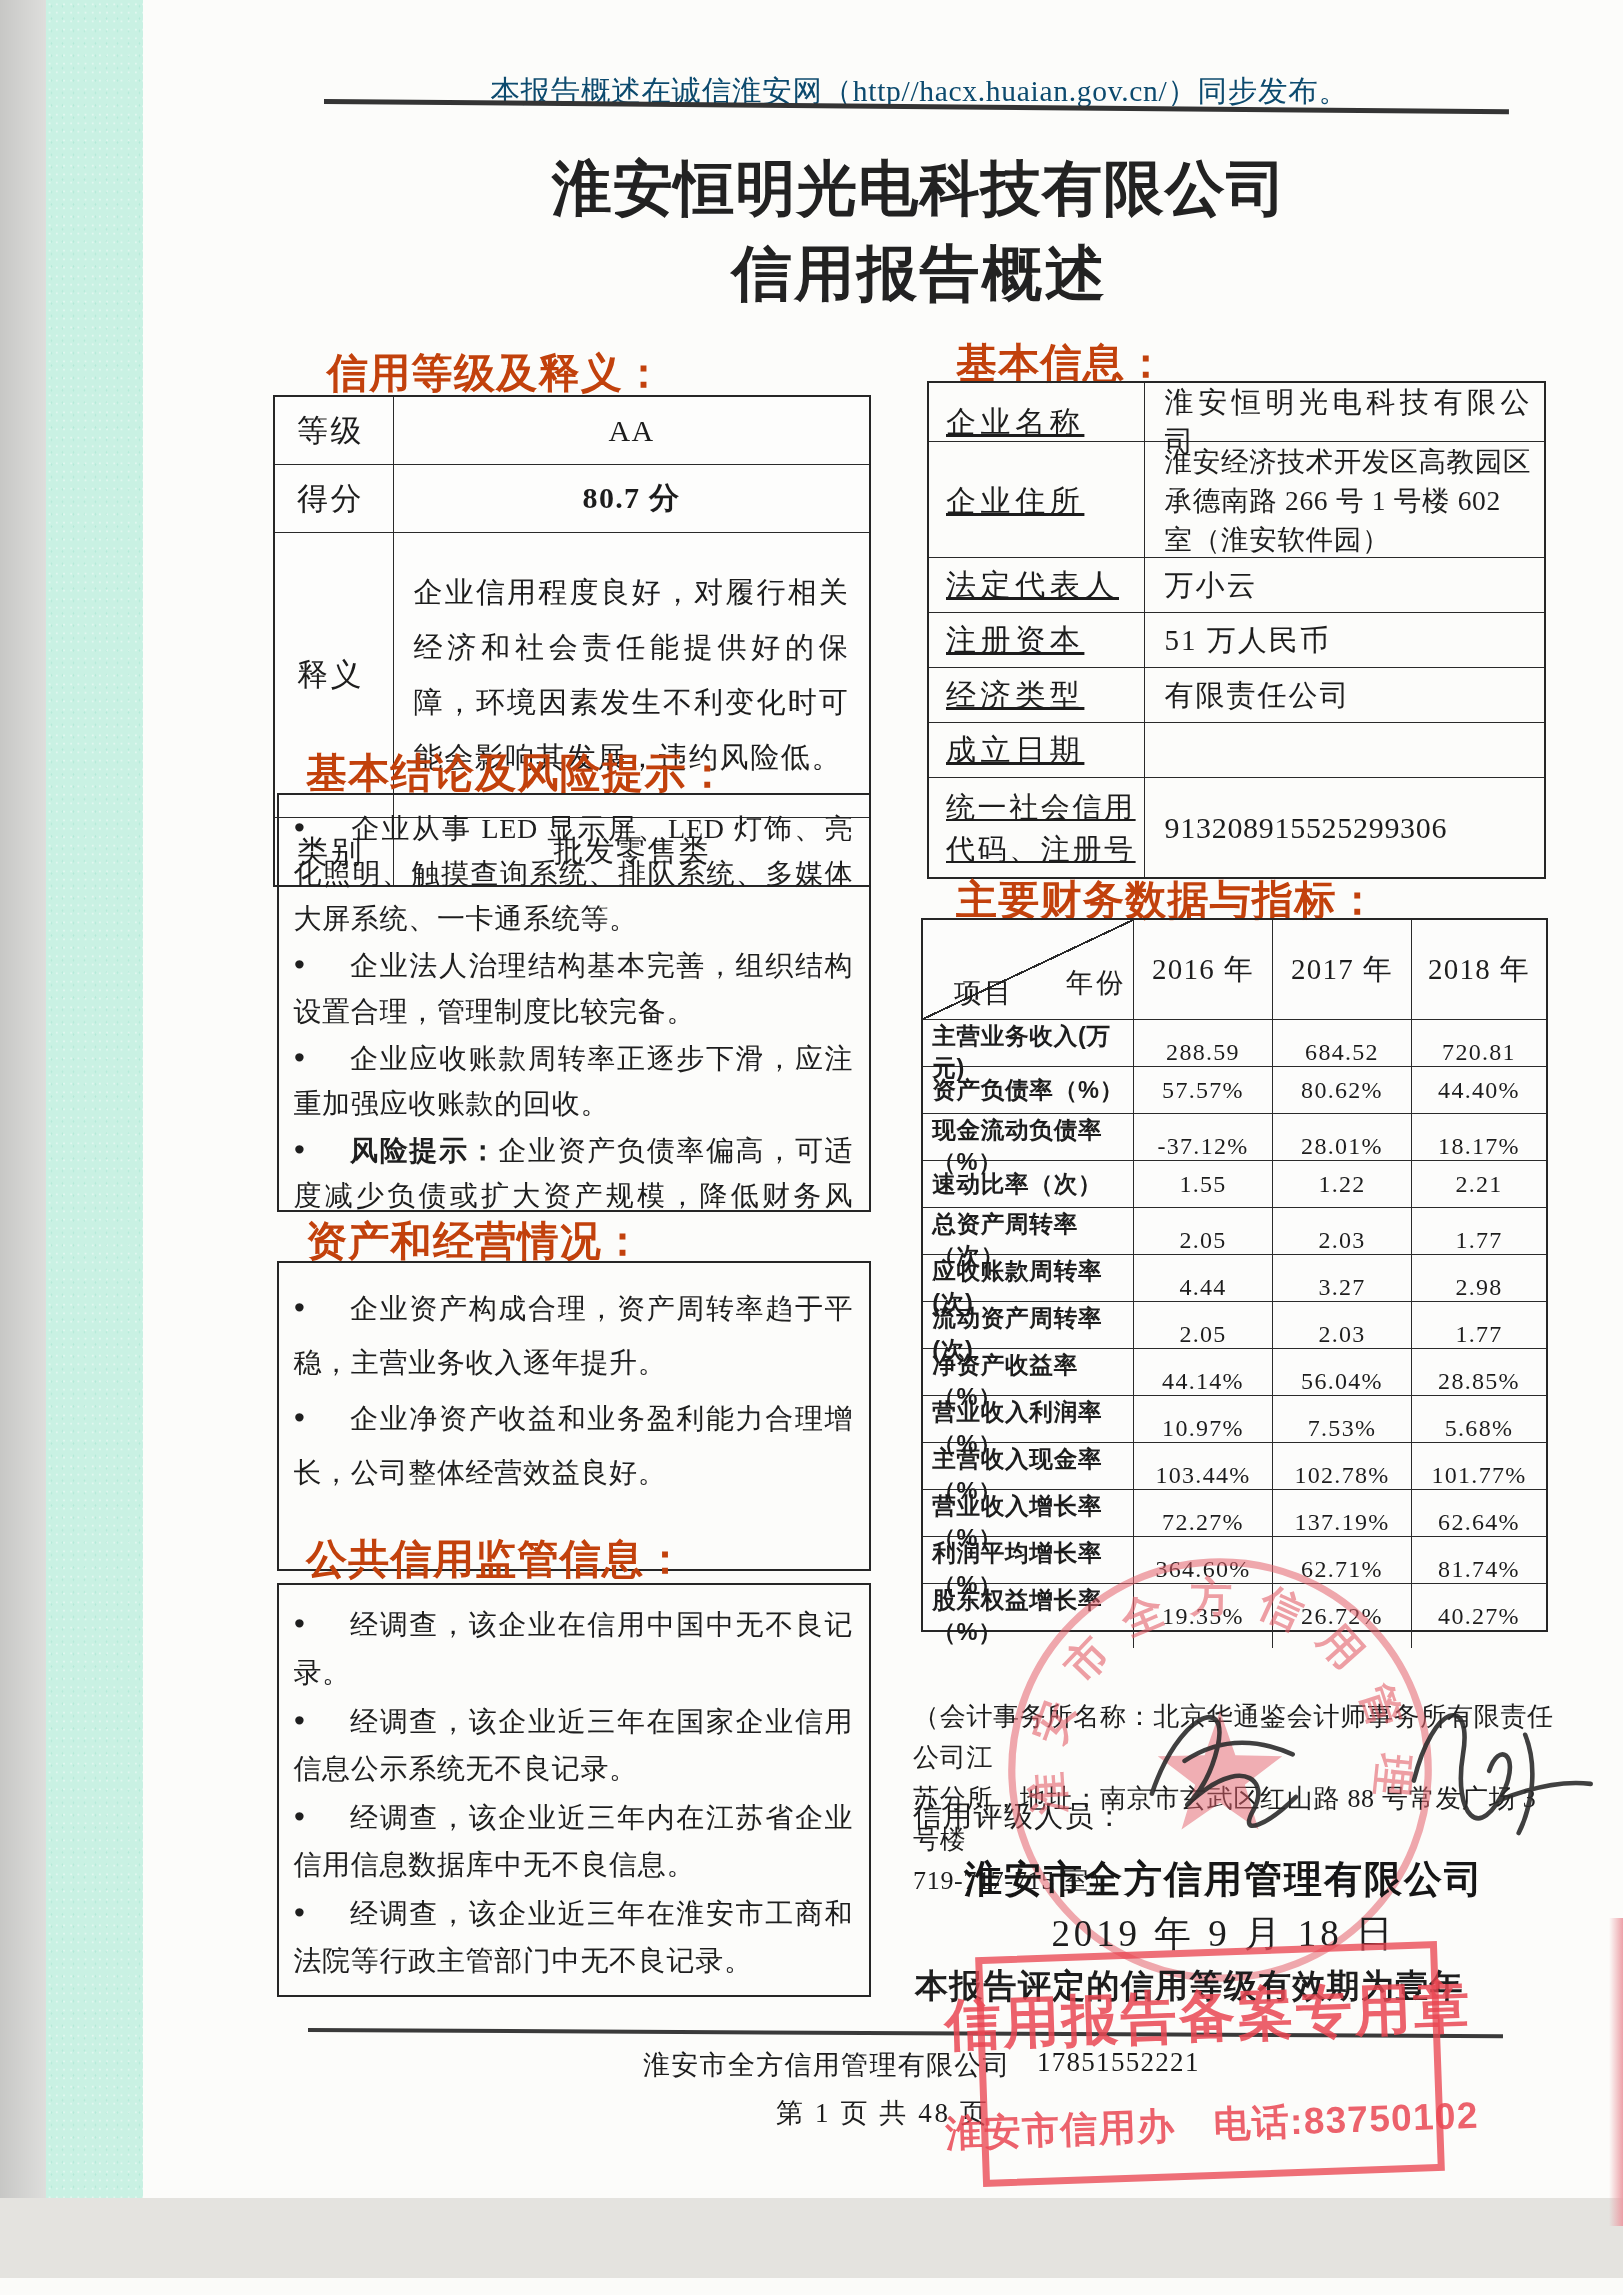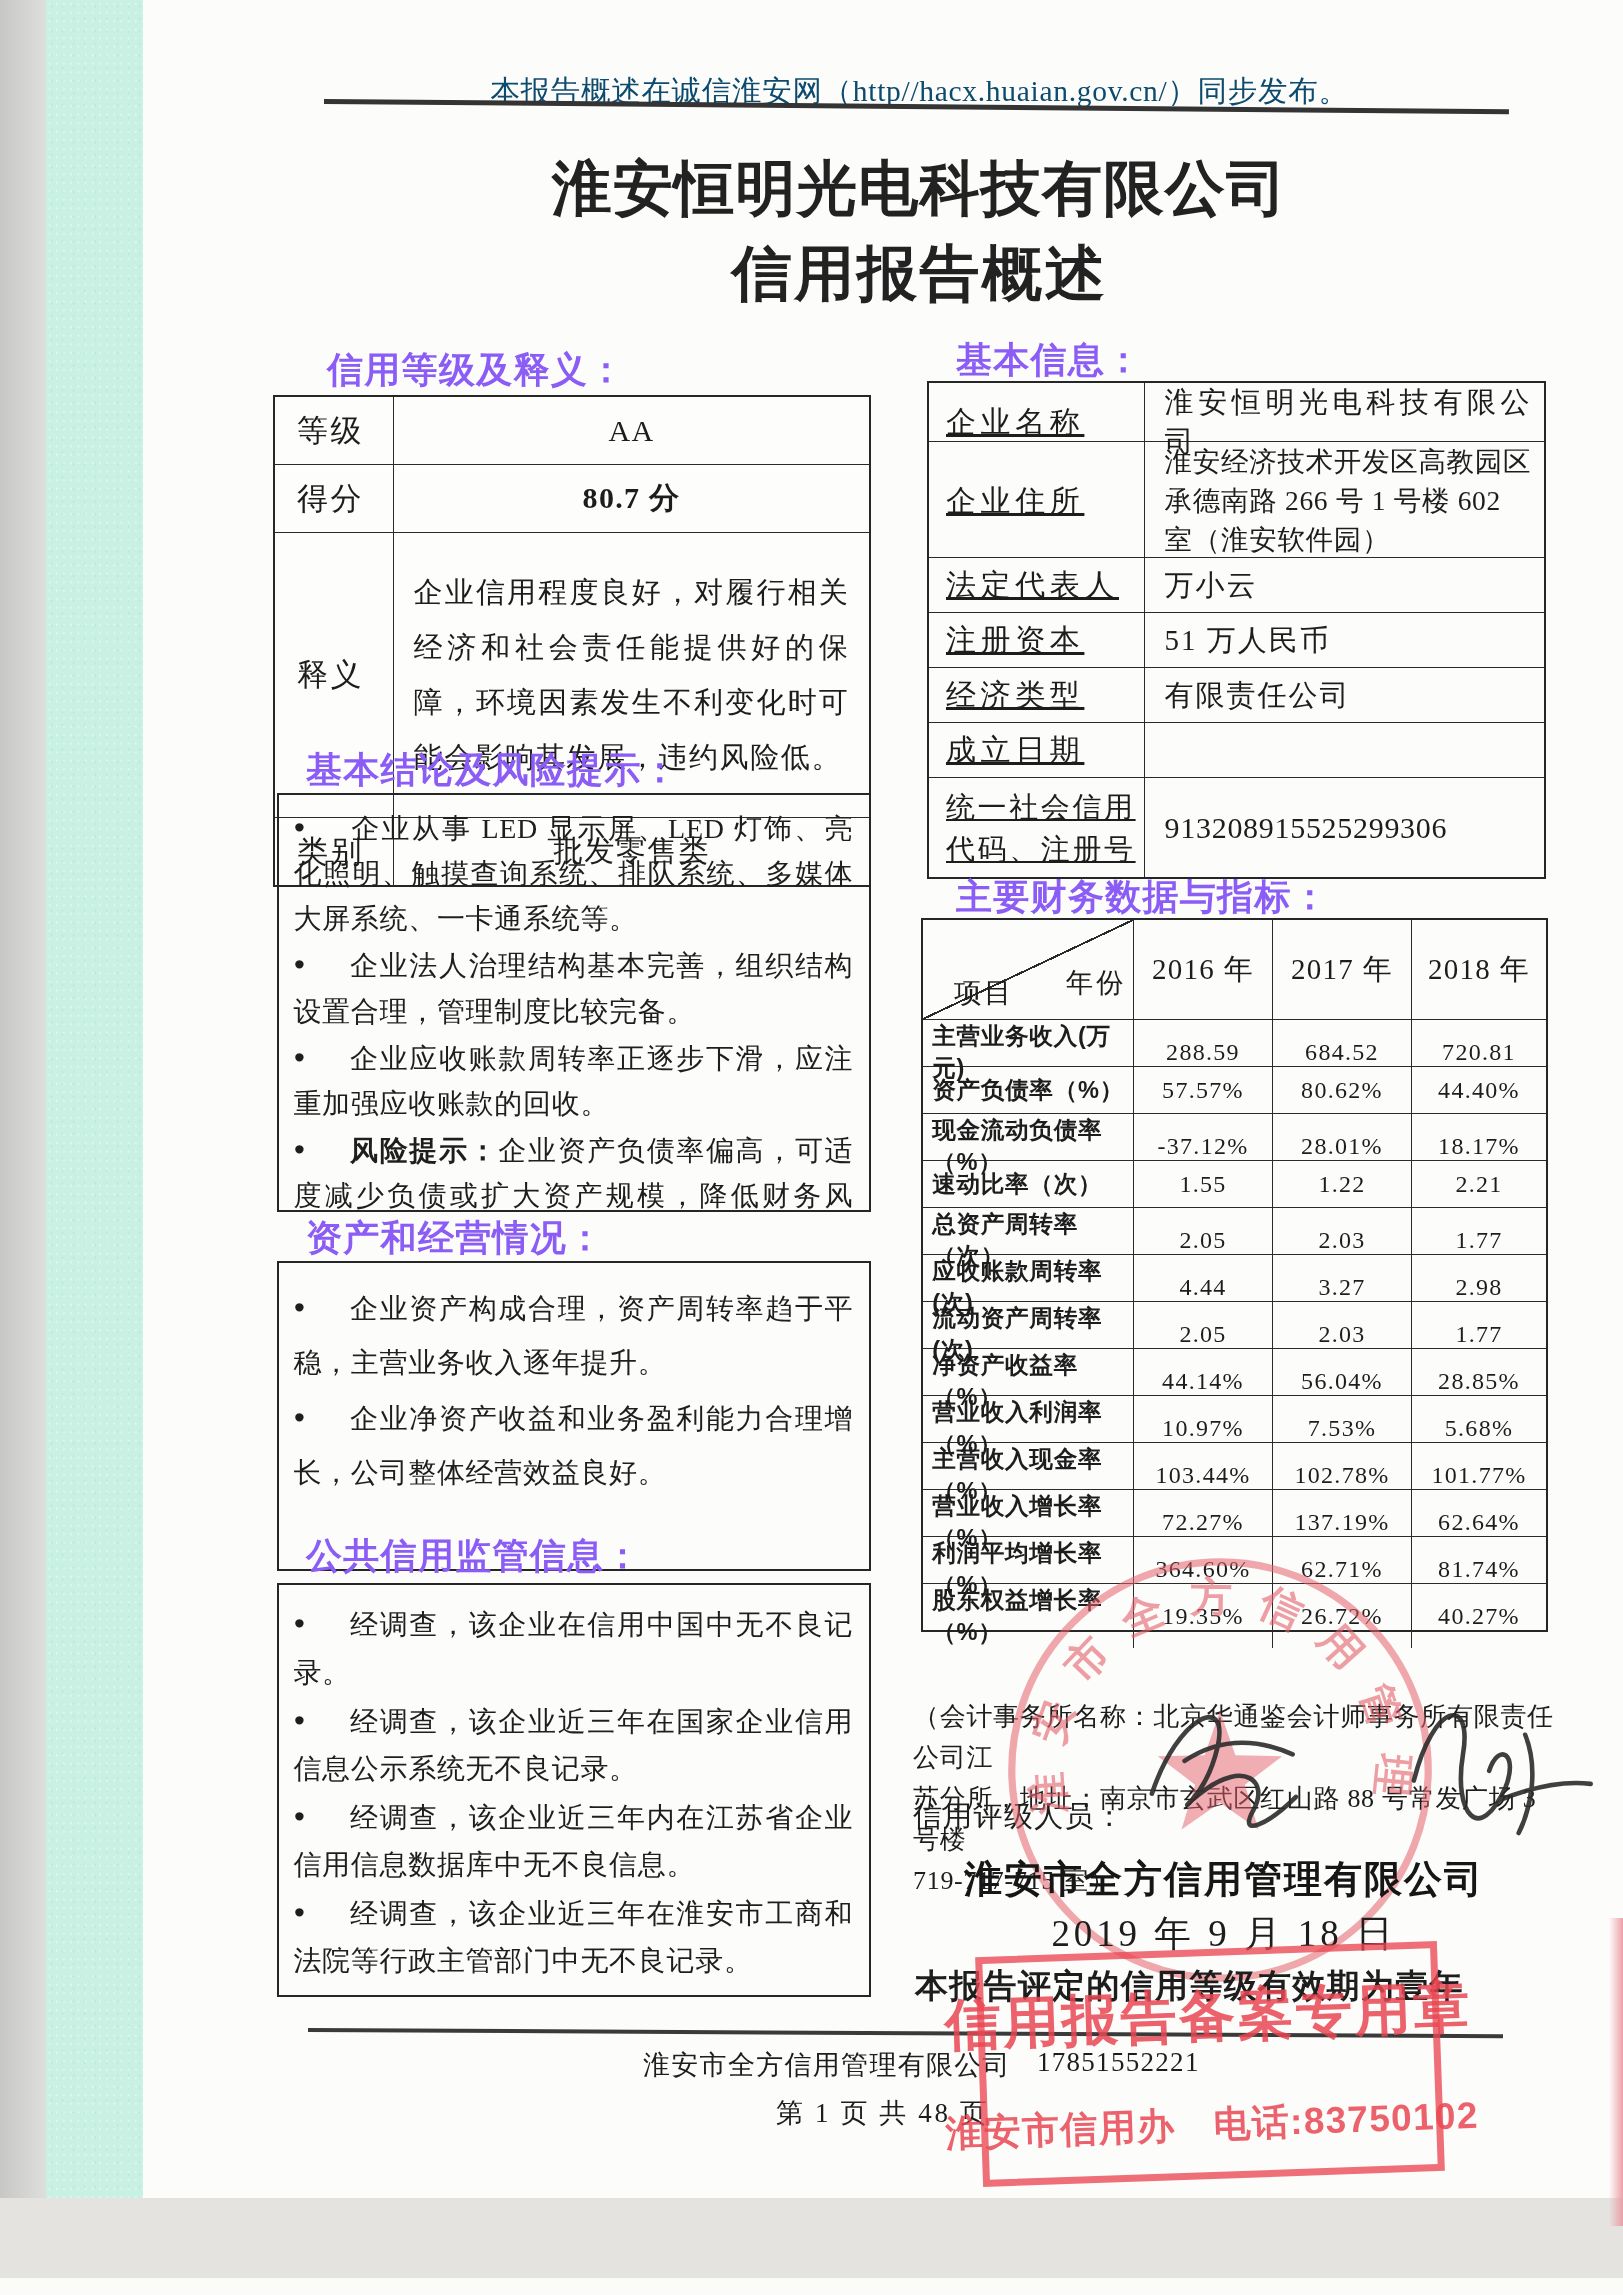--- a/index.html
+++ b/index.html
@@ -21,21 +21,21 @@
   .header-note{position:absolute;left:216px;top:72px;width:1407px;text-align:center;
       font-size:29.5px;letter-spacing:0.7px;color:#0c4a6e;}
   .header-rule{position:absolute;left:324px;top:99px;width:1185px;height:4.6px;background:#343434;
       transform:rotate(0.5deg);transform-origin:left center;}
   .title{position:absolute;left:239px;width:1361px;text-align:center;font-weight:700;
       font-family:"Liberation Sans","DejaVu Sans",sans-serif;color:#222;}
   .title.t1{top:149px;font-size:60px;letter-spacing:1.3px;}
   .title.t2{top:234px;font-size:60px;letter-spacing:2.6px;}
   
   .h{position:absolute;font-family:Liberation Sans, sans-serif;
-     font-weight:900;font-size:36px;letter-spacing:1.3px;color:#8b5cf6;white-space:nowrap;}
+     font-weight:900;font-size:41px;letter-spacing:1.3px;color:#c2410c;white-space:nowrap;}
   
   .rtable{position:absolute;left:273px;top:395px;width:594px;border:2px solid #262626;background:rgba(255,255,255,.35);}
   .rrow{display:grid;grid-template-columns:119px 1fr;border-top:1.3px solid #2a2a2a;}
   .rrow:first-child{border-top:none;}
   .rcell-l{border-right:1.3px solid #2a2a2a;display:flex;align-items:center;padding-left:22px;
       font-size:31px;letter-spacing:2.6px;}
   .rcell-v{display:flex;align-items:center;justify-content:center;font-size:30px;letter-spacing:1.3px;text-align:center;}
   .rr0{height:67px}.rr1{height:67px}.rr2{height:284px}.rr3{height:67px}
   .rr1 .rcell-v{font-weight:700;}
   .rr2 .rcell-v{justify-content:flex-start;text-align:justify;padding:0 19.6px;

